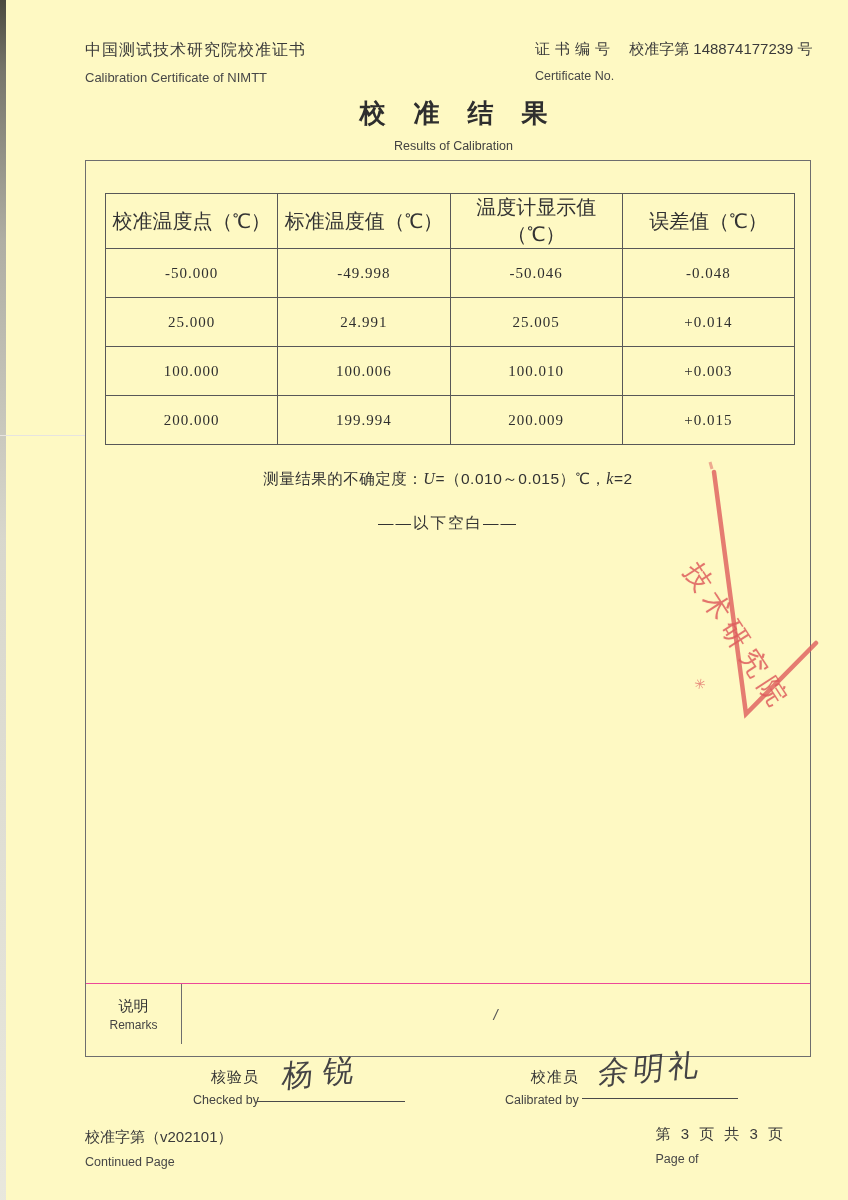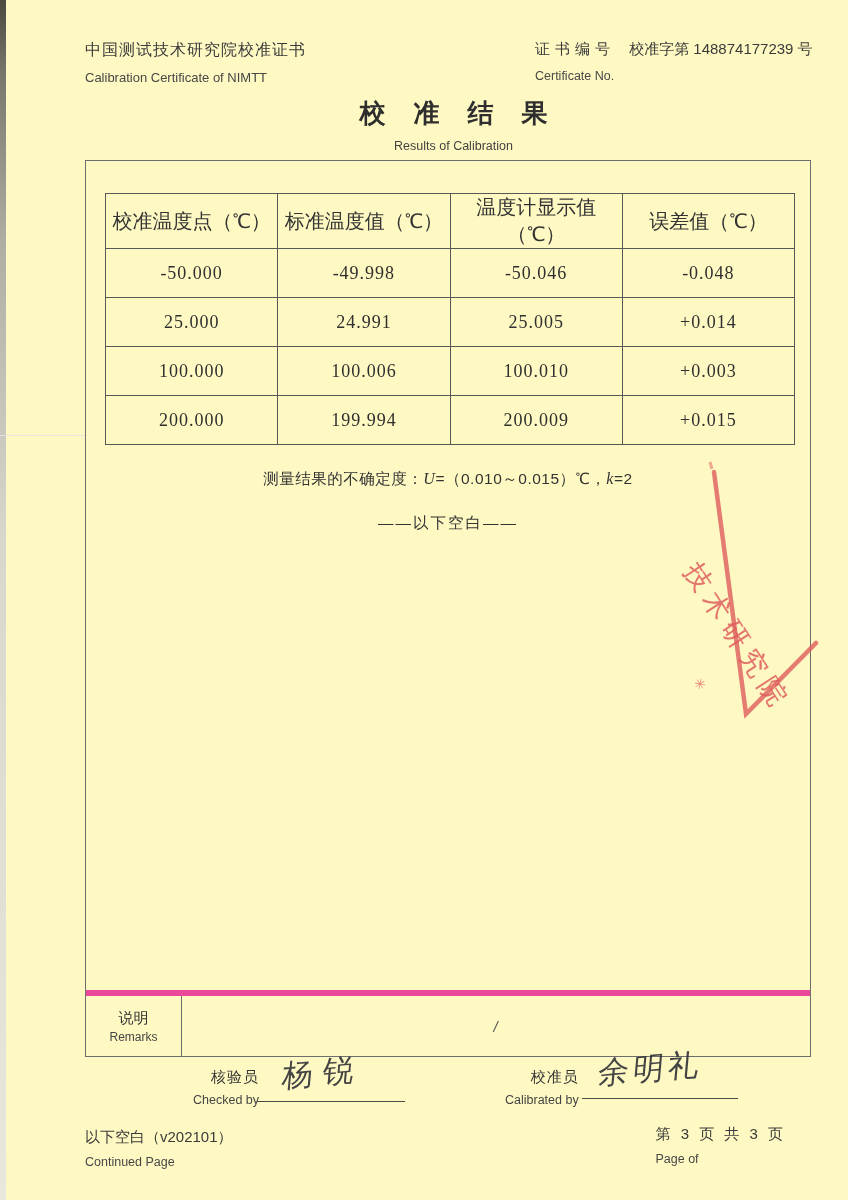--- a/index.html
+++ b/index.html
@@ -31,31 +31,31 @@
   .outer-box{position:absolute;left:85px;top:160px;width:724px;height:895px;
     border:1px solid #6e6e6e;}
 
   
   table.results{position:absolute;left:19px;top:32px;width:690px;
     border-collapse:collapse;table-layout:fixed;}
   table.results th,table.results td{
     border:1px solid #585858;text-align:center;vertical-align:middle;
     height:48px;padding:0;}
   table.results th{font-size:20px;font-weight:normal;color:#333;height:49px;}
-  table.results td{font-family:"Liberation Serif",serif;font-size:18px;color:#2f2f2f;letter-spacing:1px;}
+  table.results td{font-family:"Liberation Serif",serif;font-size:15px;color:#2f2f2f;letter-spacing:1px;}
 
   
   .uncertainty{position:absolute;left:0;top:308px;width:724px;text-align:center;
     font-size:15.5px;color:#333;letter-spacing:.5px;}
   .uncertainty .sym{font-family:"Liberation Serif",serif;font-style:italic;font-size:16px;}
   .blank-note{position:absolute;left:0;top:352px;width:724px;text-align:center;
     font-size:15.5px;color:#333;letter-spacing:2px;}
 
   
-  .remarks-row{position:absolute;left:0;bottom:0;width:724px;height:60px;border-top:6px solid #ec4899;}
+  .remarks-row{position:absolute;left:0;bottom:12px;width:724px;height:60px;border-top:1px solid #ec4899;}
   .remarks-label{position:absolute;left:0;top:0;width:95px;height:60px;border-right:1px solid #6e6e6e;
     display:flex;flex-direction:column;align-items:center;justify-content:center;}
   .remarks-label .cn{font-size:15px;color:#333;}
   .remarks-label .en{font-size:12px;color:#444;margin-top:2px;}
   .remarks-value{position:absolute;left:95px;top:0;width:629px;height:60px;
     display:flex;align-items:center;justify-content:center;
     font-size:15px;color:#555;font-style:italic;}
 
   
   .sig-block{position:absolute;}
@@ -193,21 +193,21 @@
   <div class="sig-line" style="left:257px;top:1101px;width:148px;"></div>
 
   <div class="sig-block sig-labels" style="left:505px;top:1068px;">
     <div class="cn">校准员</div>
     <div class="en">Calibrated by</div>
   </div>
   <div class="sig-script" style="left:598px;top:1048px;letter-spacing:4px;">余明礼</div>
   <div class="sig-line" style="left:582px;top:1098px;width:156px;"></div>
 
   <div class="foot-left">
-    <div class="cn">以下空白（v202101）</div>
+    <div class="cn">校准字第（v202101）</div>
     <div class="en">Continued Page</div>
   </div>
   <div class="foot-right">
     <div class="cn">第 3 页 共 3 页</div>
     <div class="en">Page of</div>
   </div>
 
 </div>
 
 </body></html>

